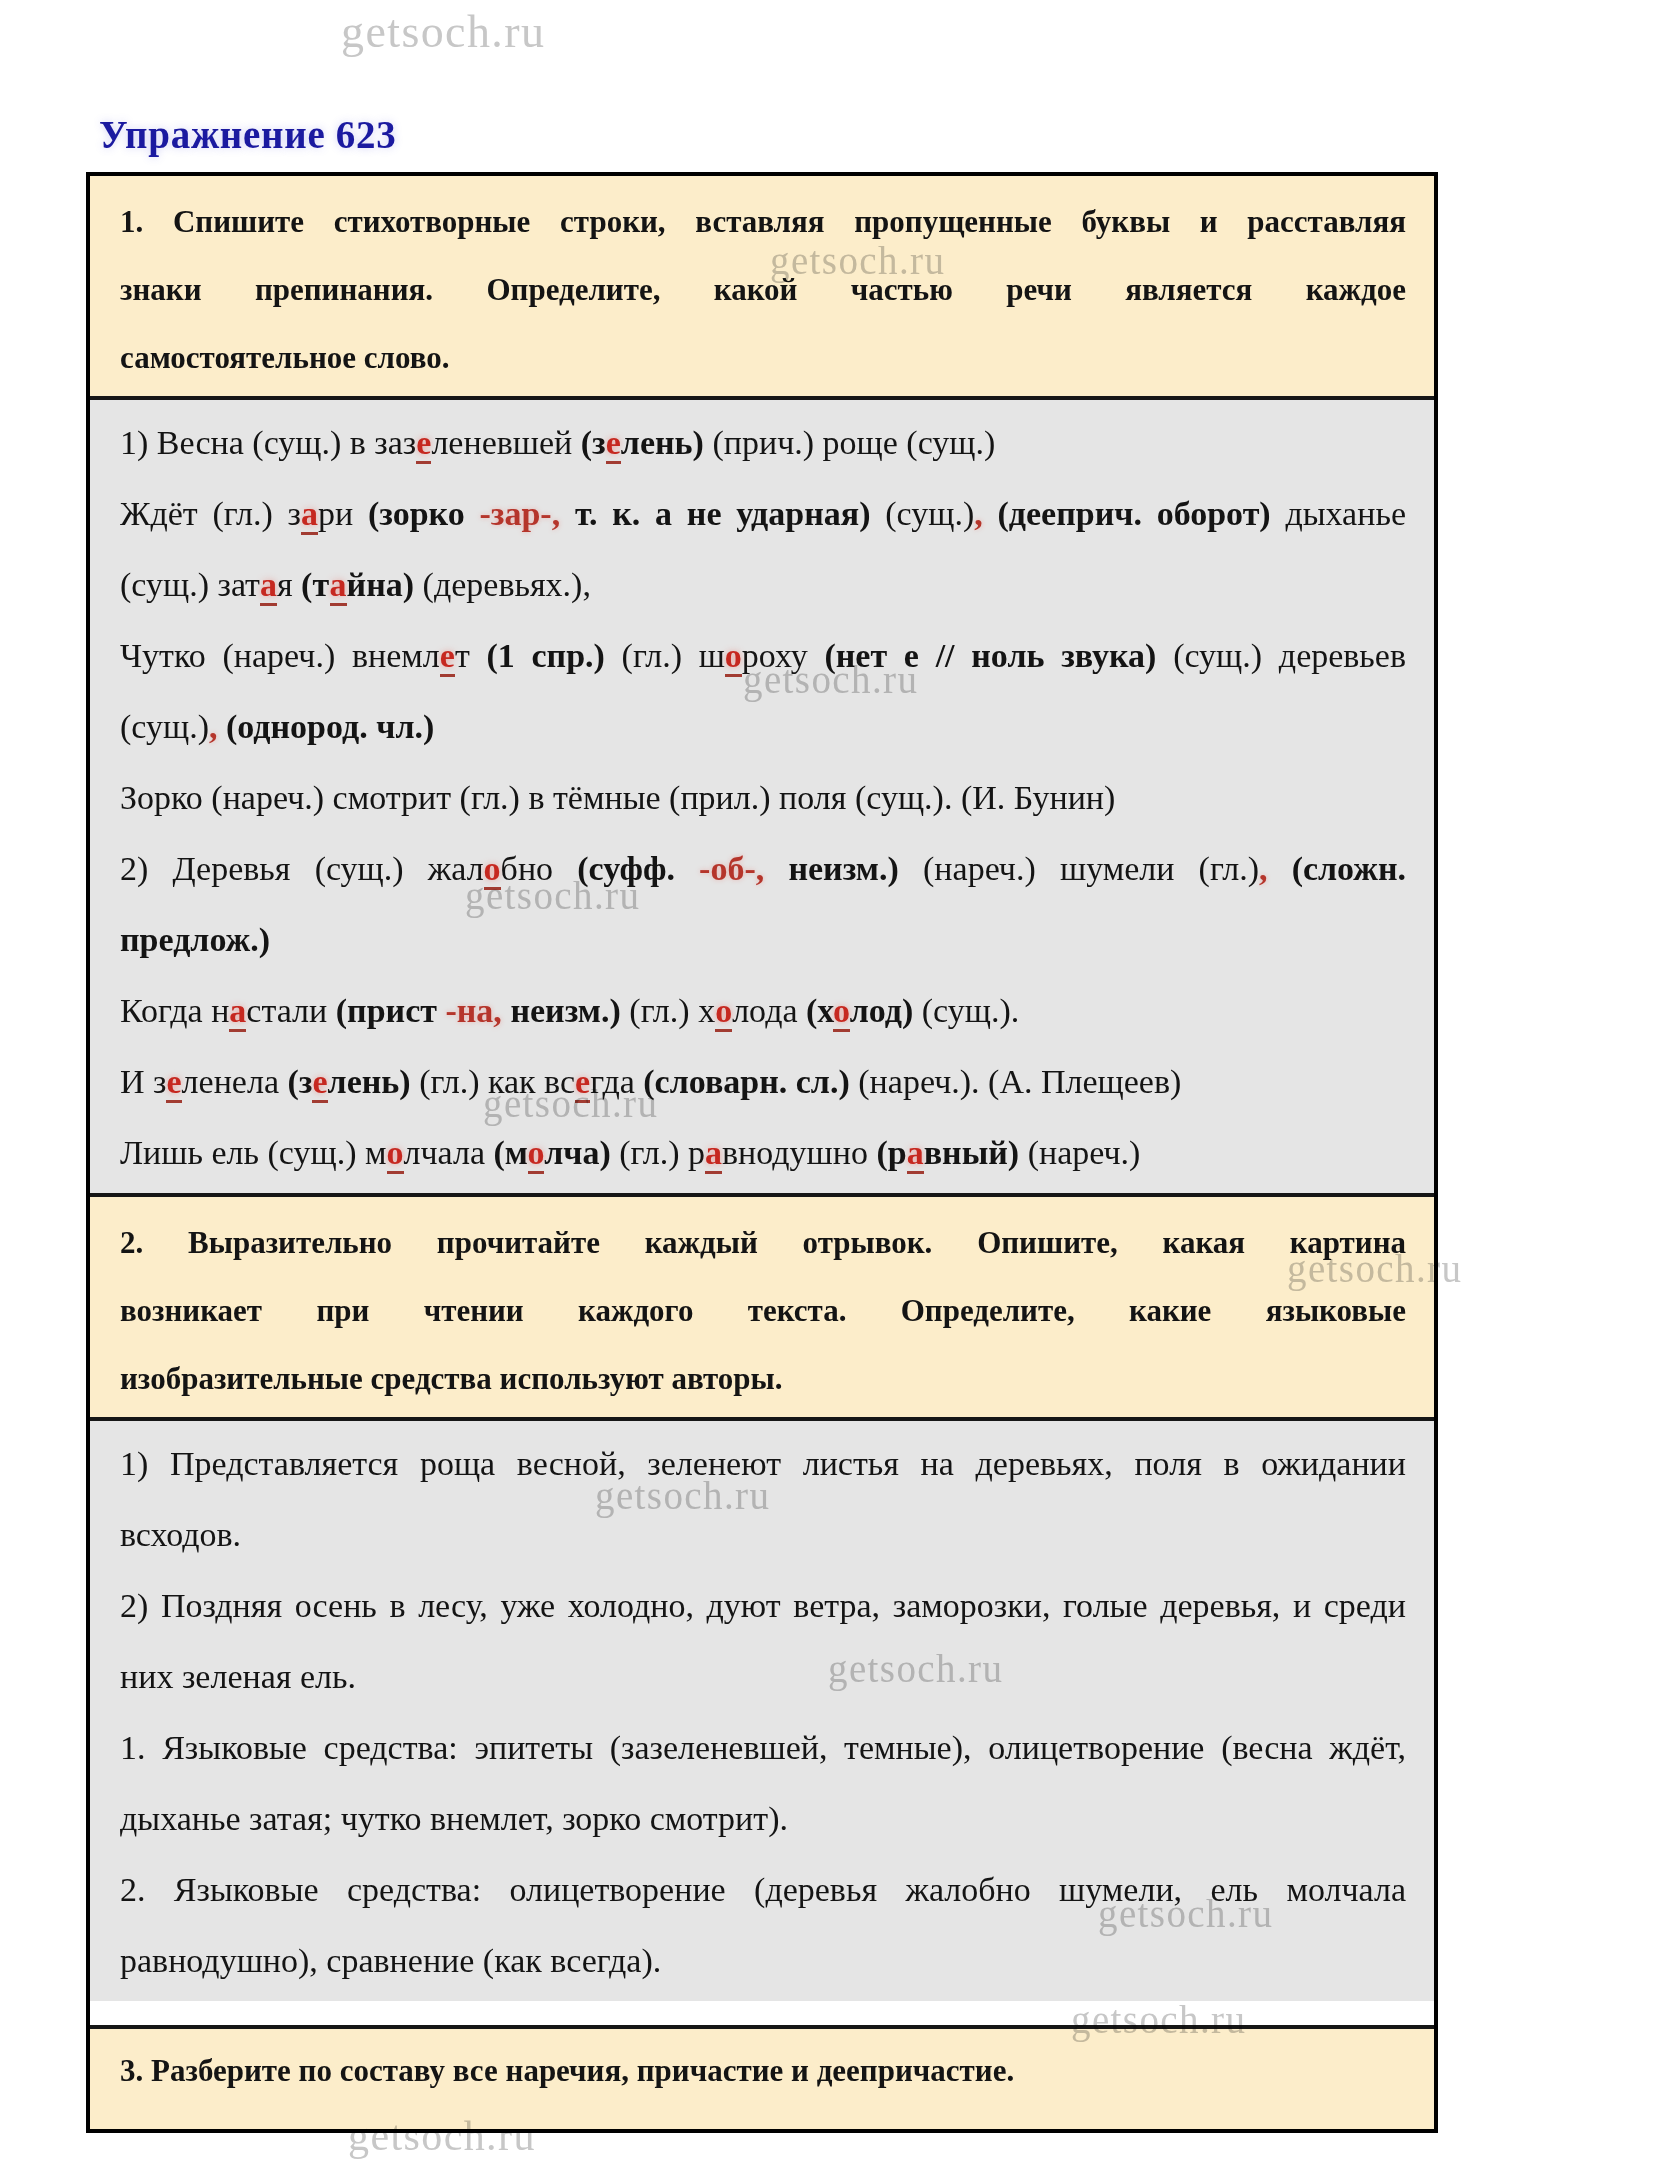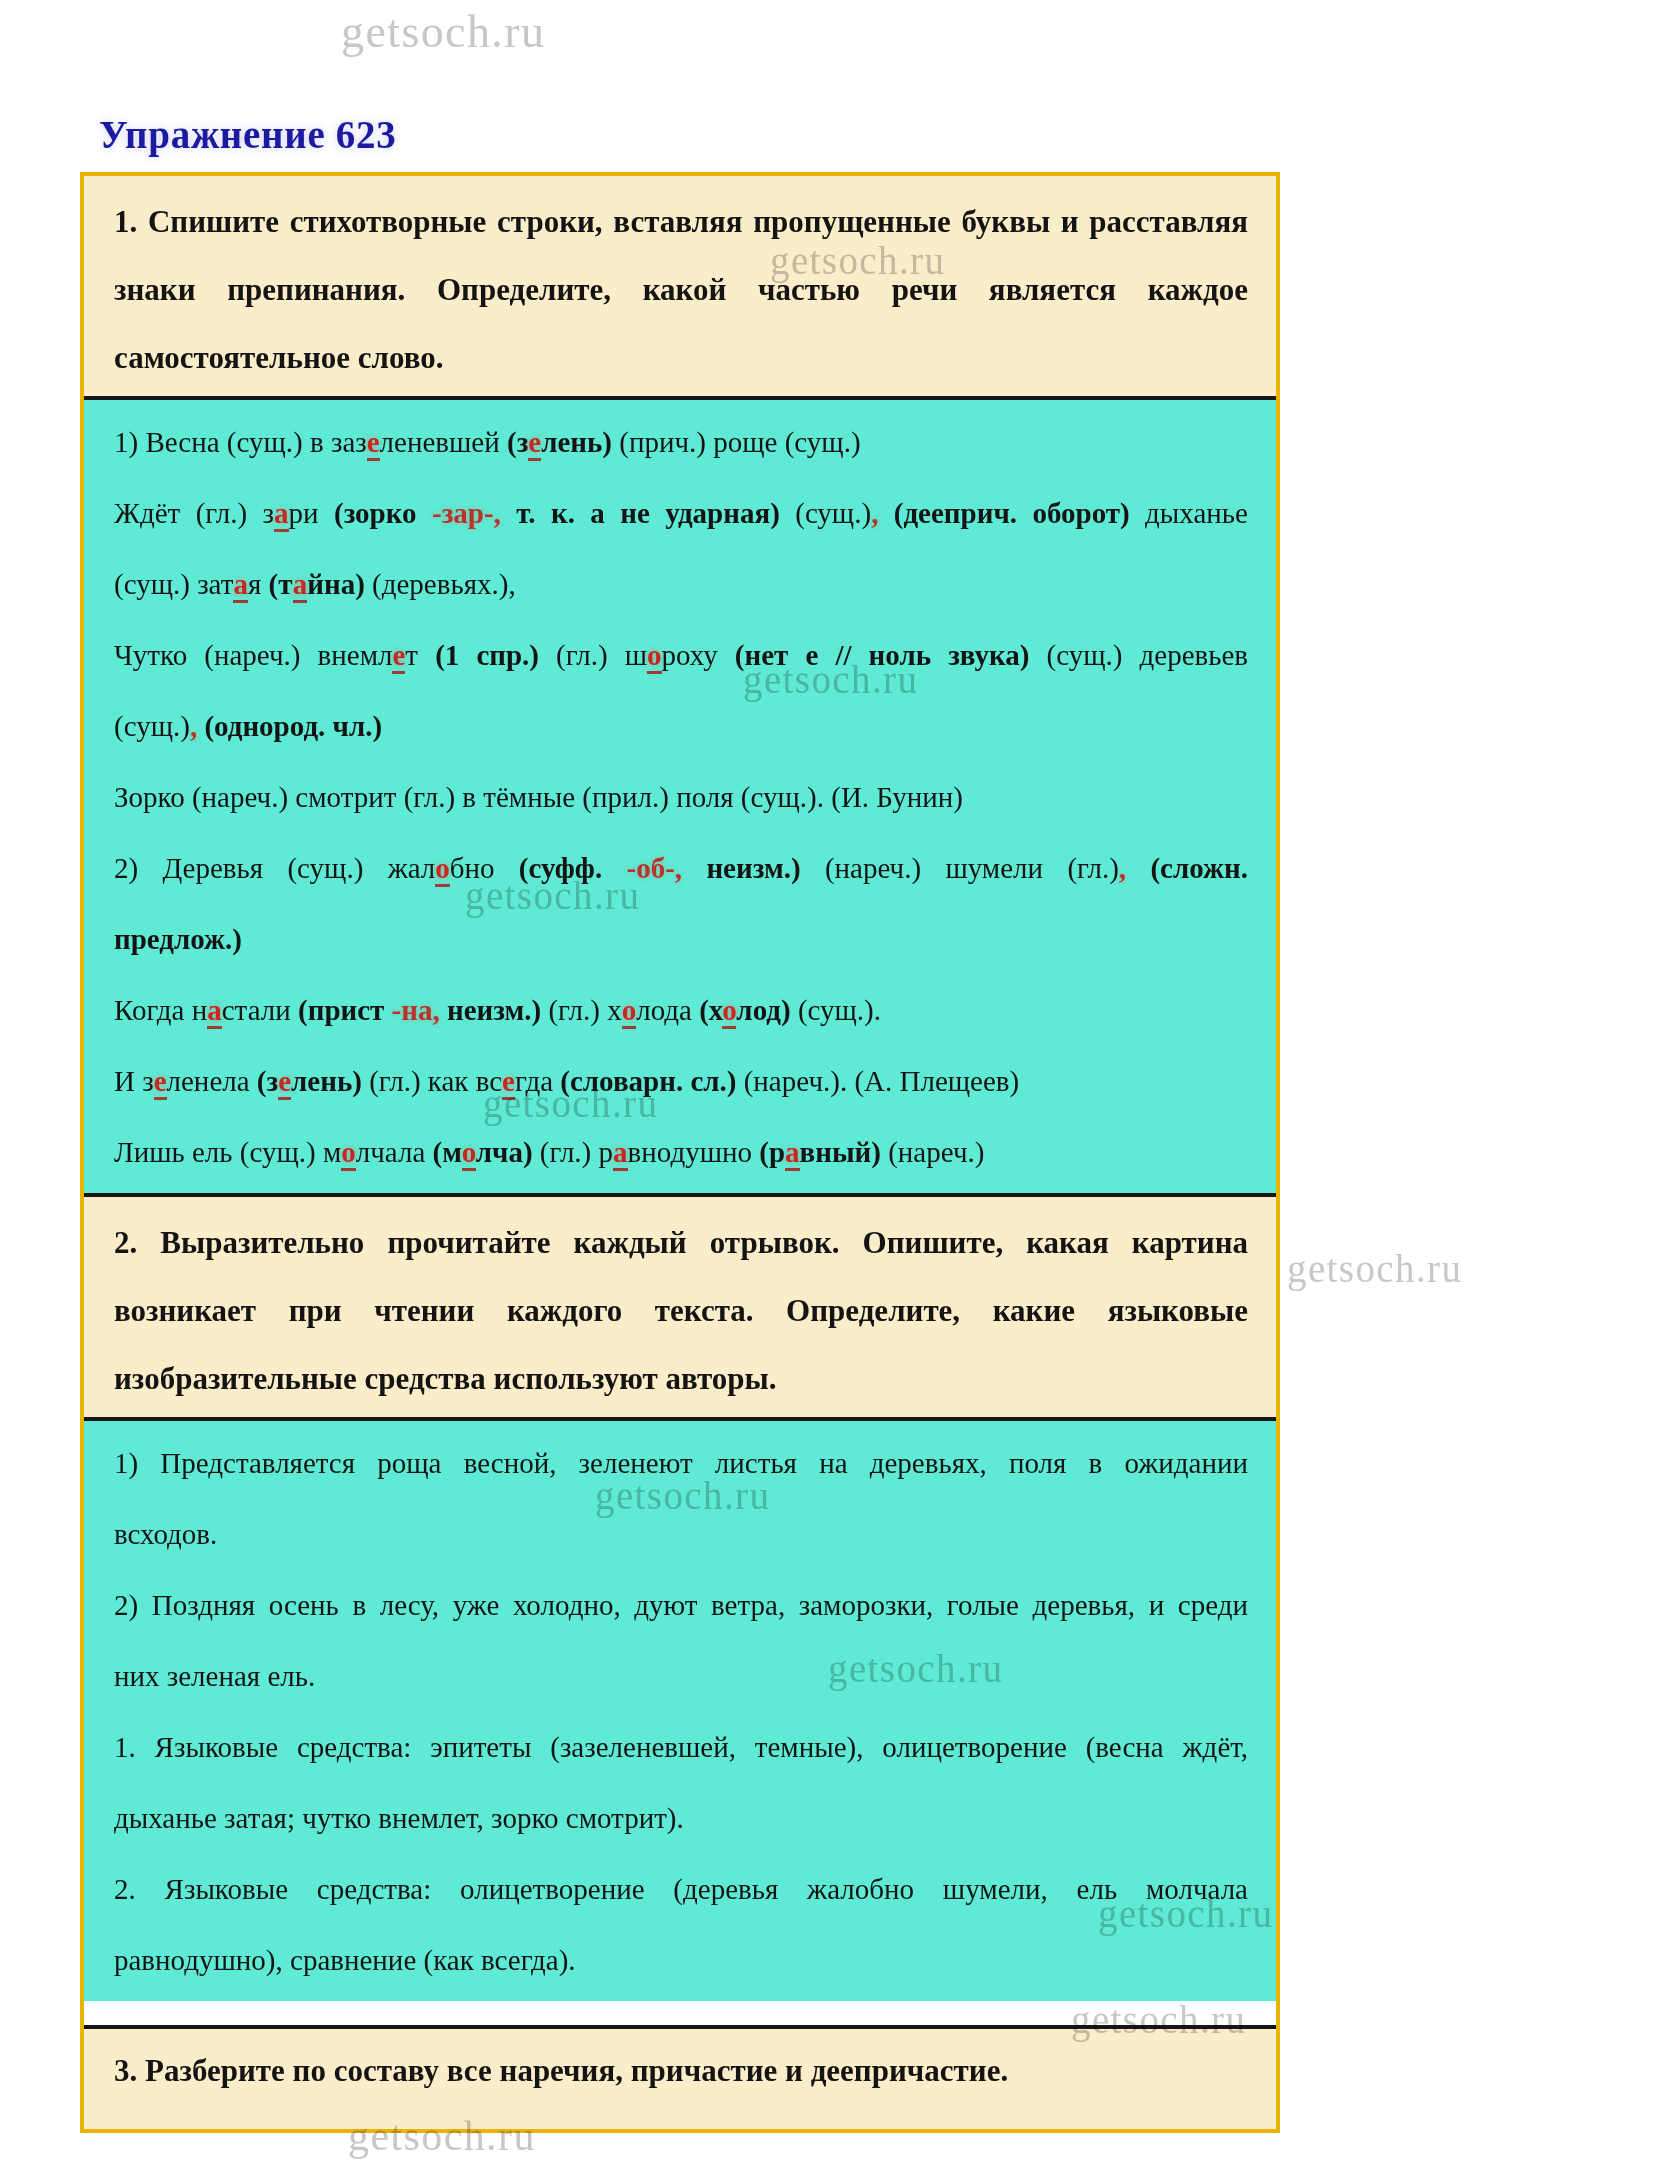--- a/index.html
+++ b/index.html
@@ -1,26 +1,26 @@
 <!DOCTYPE html>
 <html style="font-size:10.8px"><head>
 <meta charset="utf-8">
 <style>
   html,body{margin:0;padding:0;background:#ffffff;}
   .page{position:relative;width:1679px;height:2183px;overflow:hidden;background:#ffffff;
         font-family:"Liberation Serif",serif;color:#141414;}
   .title{position:absolute;left:86px;top:99px;margin:13px;font-size:39px;font-weight:bold;
          color:#1b1aa0;text-shadow:0 0 8px rgba(90,90,220,.28);letter-spacing:0.7px;z-index:2;}
-  .exercise-table{position:absolute;left:80px;top:172px;width:1200px;box-sizing:border-box;
-         border:4px solid #eab308;background:#ffffff;z-index:1;}
+  .exercise-table{position:absolute;left:86px;top:172px;width:1352px;box-sizing:border-box;
+         border:4px solid #000000;background:#ffffff;z-index:1;}
   .row{box-sizing:border-box;}
   .row + .row{border-top:4px solid #161616;}
   .row.task{background:#fcedca;font-weight:bold;font-size:31px;line-height:68px;
             padding:12px 28px 4px 30px;}
-  .row.answer{background:#5eead4;font-size:29px;line-height:71px;padding:6.8px 28px 5.4px 30px;}
+  .row.answer{background:#e5e5e5;font-size:34px;line-height:71px;padding:6.8px 28px 5.4px 30px;}
   #task3{padding:8px 28px 24px 30px;margin-top:24px;}
   .line{text-align:left;}
   .line.j{text-align:justify;text-align-last:justify;}
   .b{font-weight:bold;}
   .r{color:#c62820;font-weight:bold;border-bottom:3.4px solid #a23c32;padding-bottom:0.7px;
      text-shadow:0 0 6px rgba(235,110,100,.55);}
   .rb{color:#b5352b;font-weight:bold;text-shadow:0 0 5.4px rgba(235,110,100,.4);}
   .watermark{position:absolute;font-size:39px;color:#c7c7c7;letter-spacing:1.4px;
              mix-blend-mode:multiply;z-index:6;white-space:nowrap;text-align:right;}
 </style>

